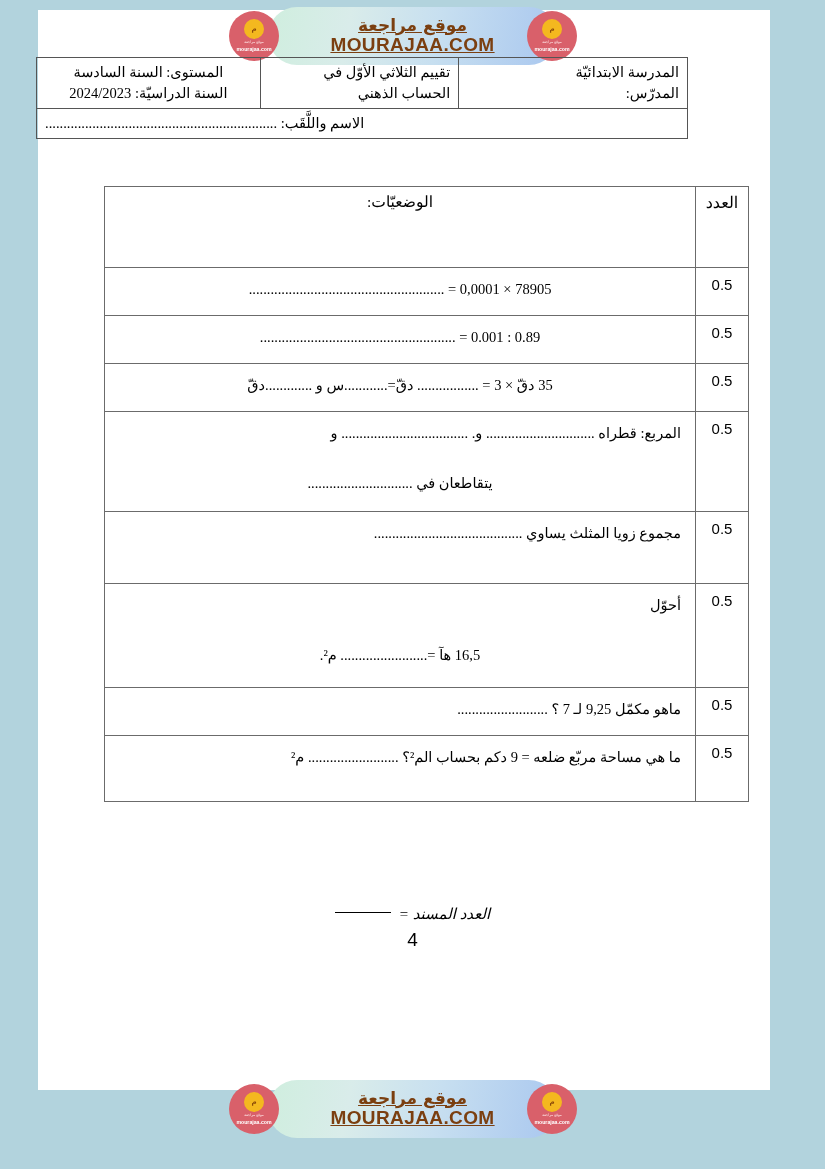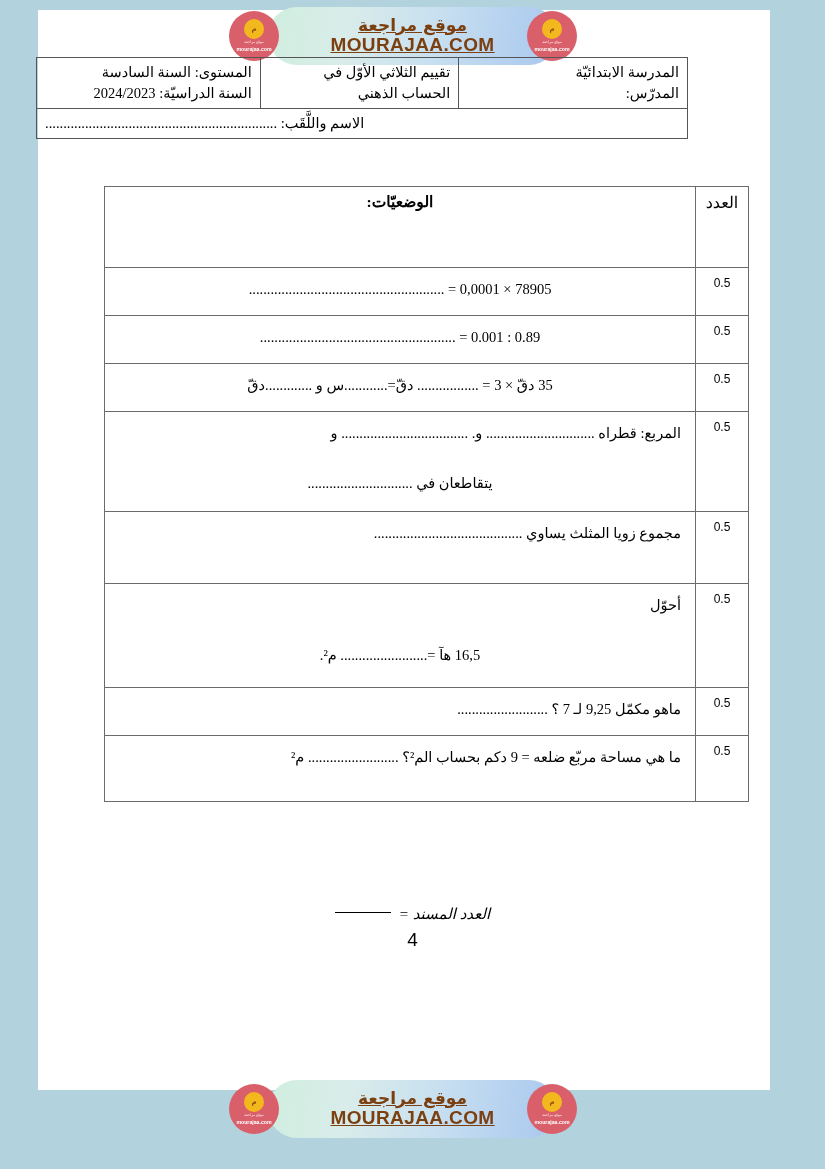--- a/index.html
+++ b/index.html
@@ -128,21 +128,21 @@
   .info-table td {
     border: 1px solid #555555;
     padding: 4px 8px;
     font-size: 14.5px;
     color: #000000;
     vertical-align: middle;
     line-height: 1.45;
   }
   .cell-school   { width: 210px; text-align: right; }
   .cell-subject  { width: 180px; }
-  .cell-level    { width: 205px; text-align: right; }
+  .cell-level    { width: 205px; text-align: center; }
   .cell-name     { text-align: left; padding-right: 10px; }
   .dots-inline { letter-spacing: .5px; }
 
   
   .ex-table {
     position: absolute;
     left: 104px;
     top: 186px;
     width: 645px;
     border-collapse: collapse;
@@ -156,28 +156,28 @@
   }
   .col-score { width: 48px; }
   .th-score {
     font-size: 16px;
     font-weight: normal;
     text-align: center;
     padding: 6px 2px 0 2px;
   }
   .th-situations {
     font-size: 15.5px;
-    font-weight: bold;
+    font-weight: normal;
     text-align: center;
     padding: 6px 0 0 0;
     height: 74px;
   }
   .td-score {
     font-family: "Liberation Sans", sans-serif;
-    font-size: 12px;
+    font-size: 15px;
     text-align: center;
     padding: 8px 2px 0 2px;
   }
   .td-body {
     font-size: 14.5px;
     padding: 8px 14px 8px 14px;
     line-height: 1.9;
   }
 
   .q-line { display: block; }

